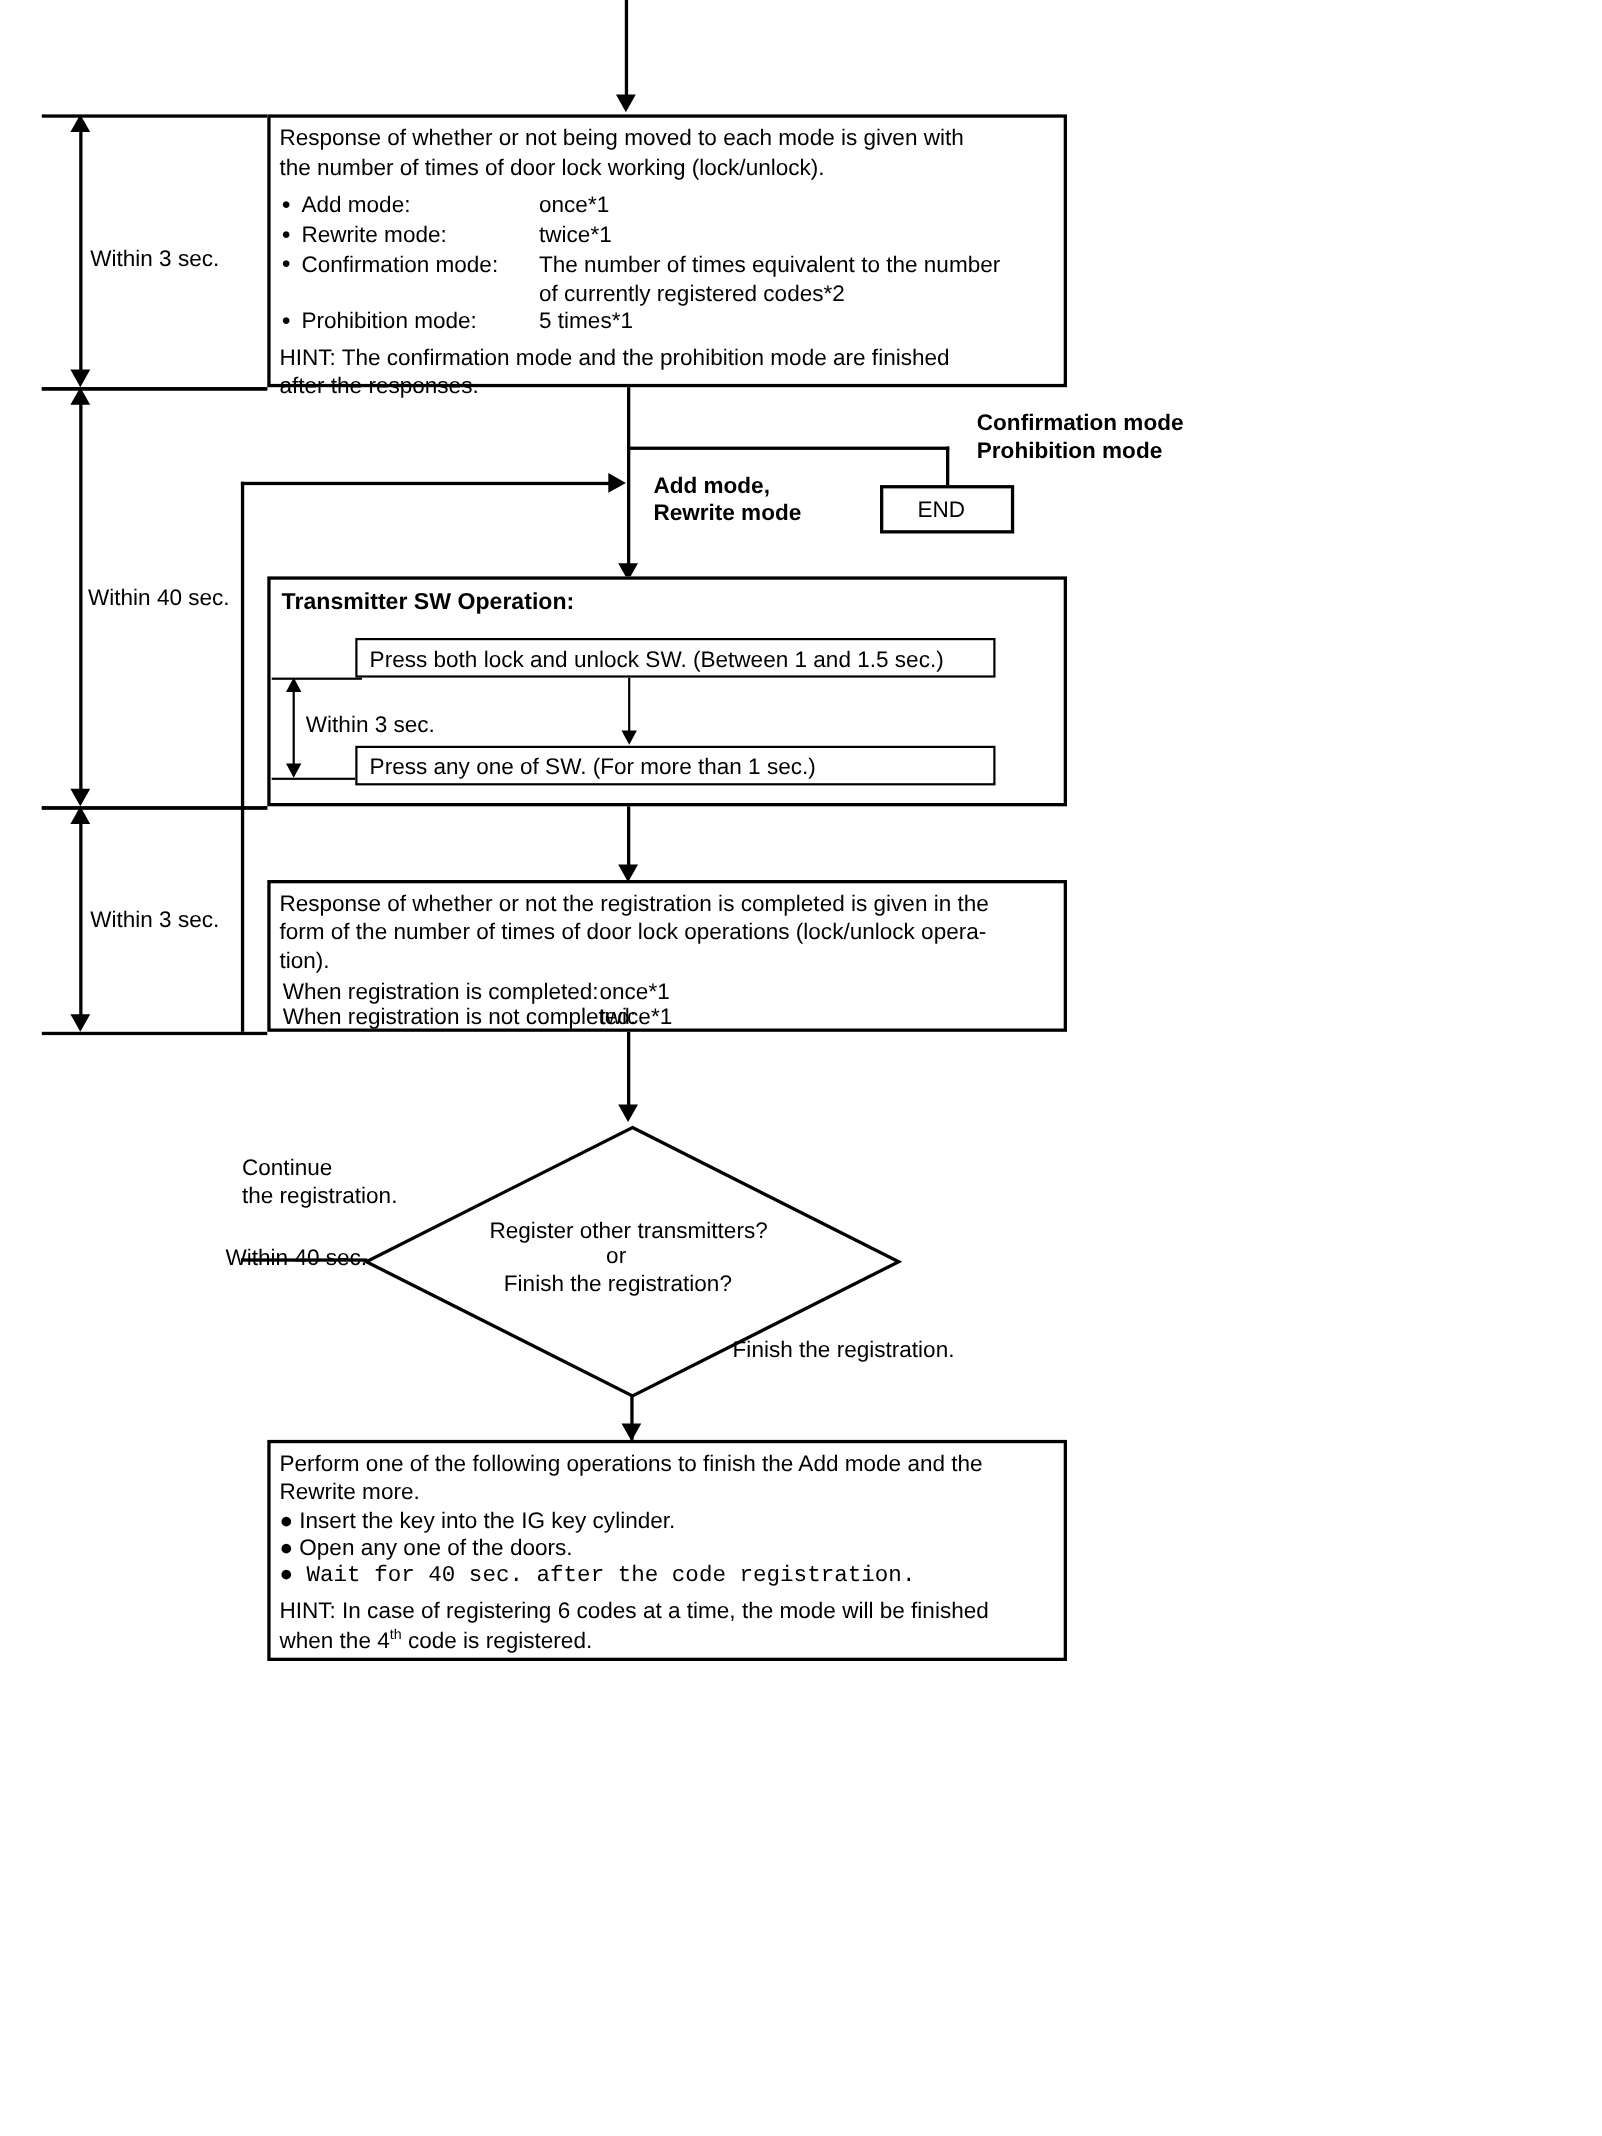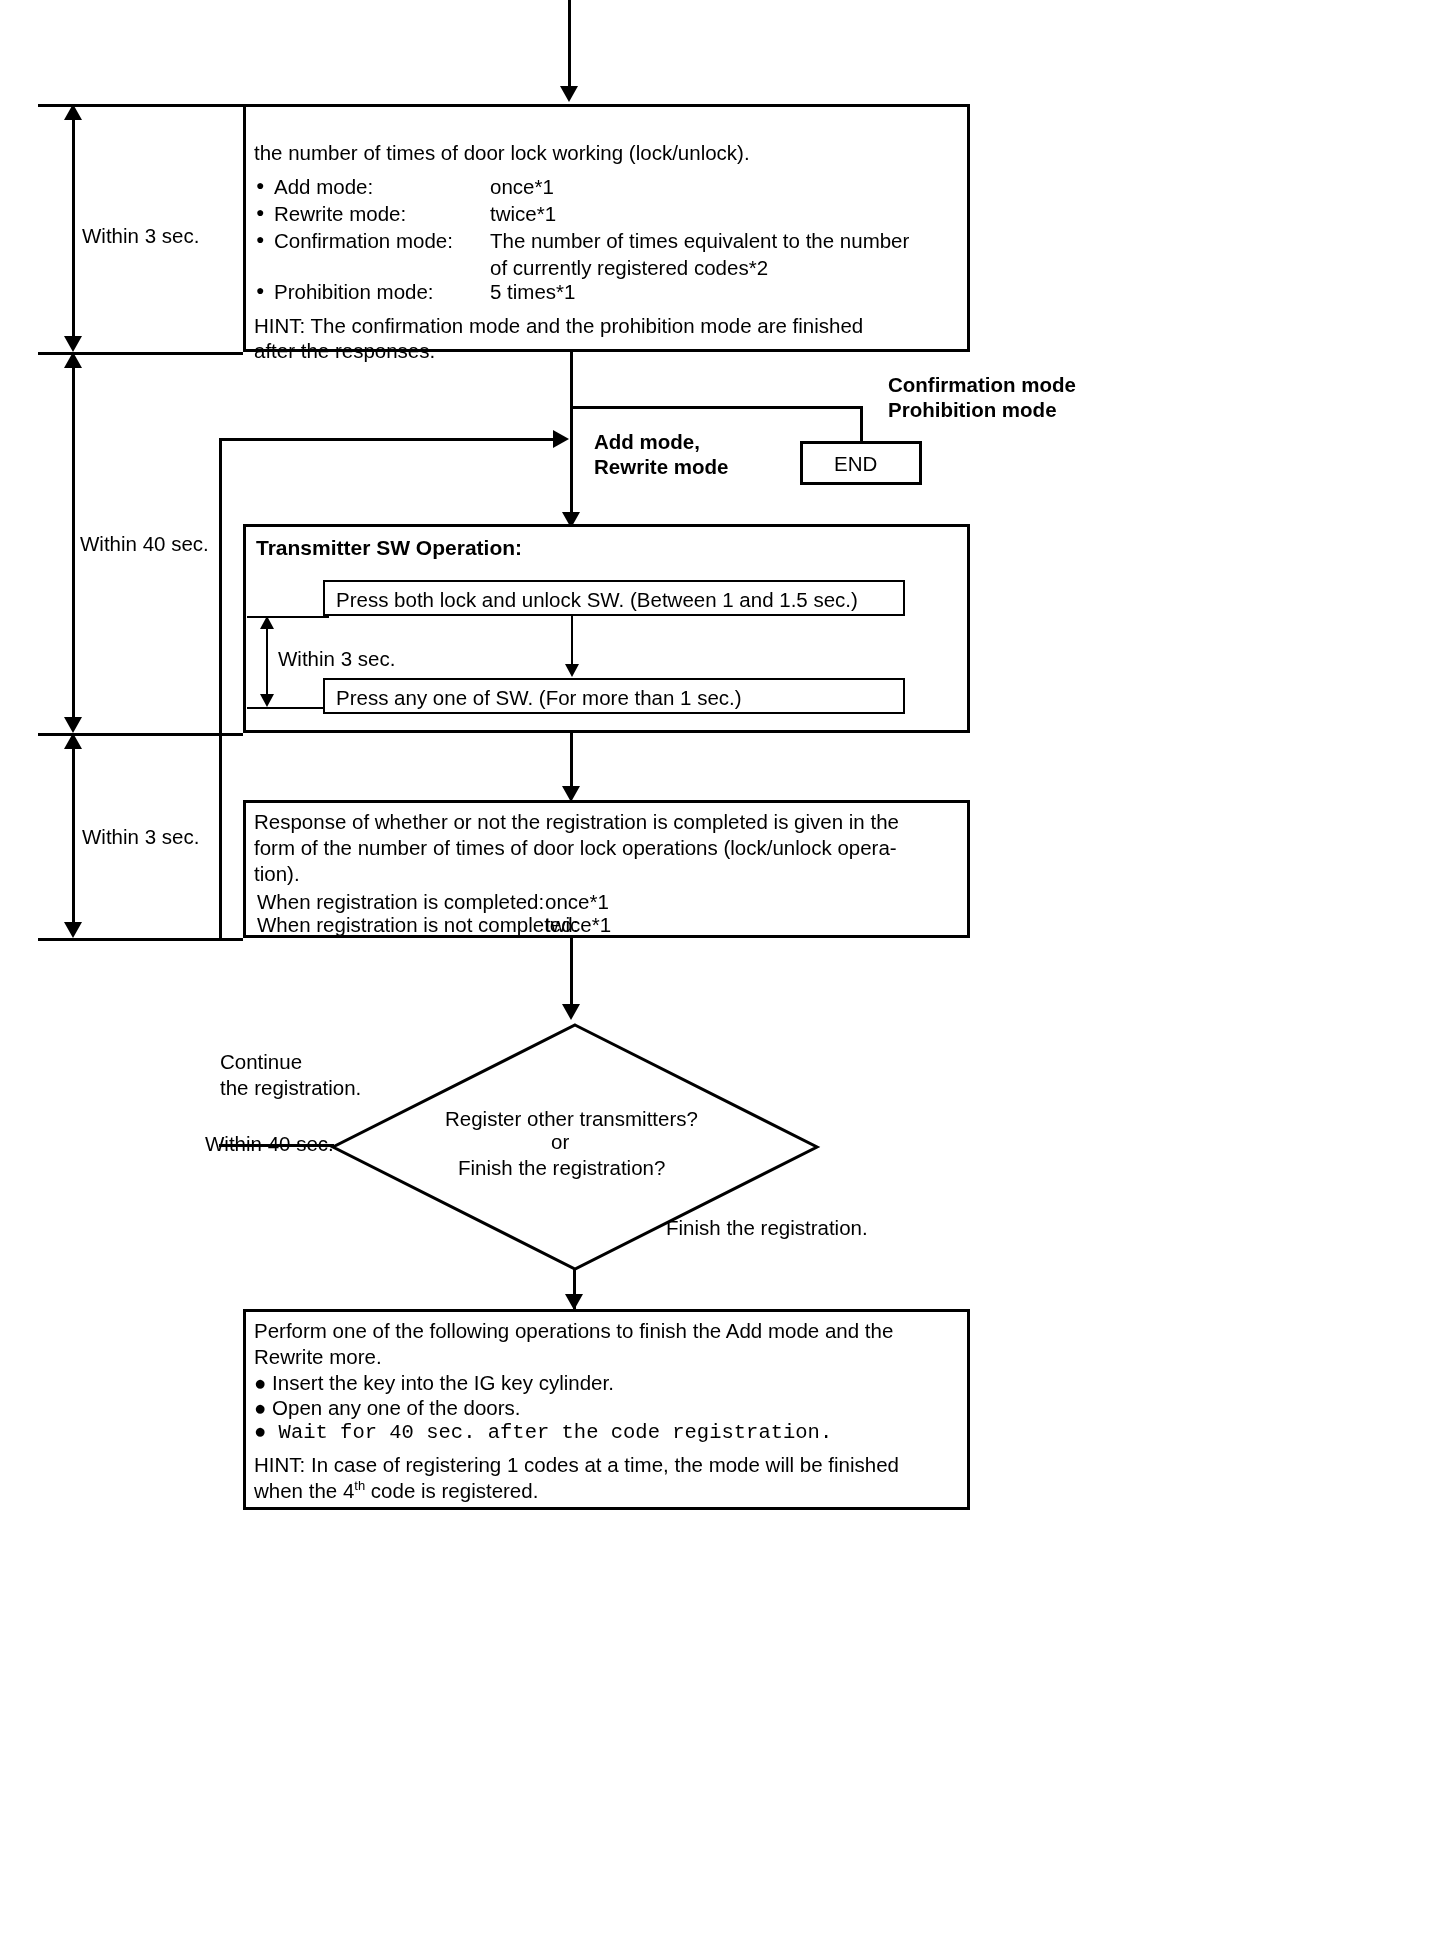--- a/index.html
+++ b/index.html
@@ -90,20 +90,21 @@
 
   <div class="hline" style="left:38px; top:104px; width:205px;"></div>
   <div class="hline" style="left:38px; top:352px; width:205px;"></div>
   <div class="vline" style="left:72px; top:110px; height:238px;"></div>
   <div class="aup" style="left:64px; top:104px;"></div>
   <div class="adown" style="left:64px; top:336px;"></div>
   <div class="txt t-label" style="left:82px; top:222px;">Within 3 sec.</div>
 
   <div class="box" style="left:243px; top:104px; width:727px; height:248px;"></div>
 
+  <div class="txt t-body" style="left:254px; top:112px;">Response of whether or not being moved to each mode is given with</div>
   <div class="txt t-body" style="left:254px; top:139px;">the number of times of door lock working (lock/unlock).</div>
 
   <div class="txt t-body" style="left:256px; top:176px; font-size:14px;">●</div>
   <div class="txt t-body" style="left:274px; top:173px;">Add mode:</div>
   <div class="txt t-body" style="left:490px; top:173px;">once*1</div>
 
   <div class="txt t-body" style="left:256px; top:203px; font-size:14px;">●</div>
   <div class="txt t-body" style="left:274px; top:200px;">Rewrite mode:</div>
   <div class="txt t-body" style="left:490px; top:200px;">twice*1</div>
 
@@ -205,16 +206,16 @@
 
   <div class="vline" style="left:573px; top:1269px; height:40px;"></div>
   <div class="adown" style="left:565px; top:1294px;"></div>
 
   <div class="box" style="left:243px; top:1309px; width:727px; height:201px;"></div>
   <div class="txt t-body" style="left:254px; top:1317px;">Perform one of the following operations to finish the Add mode and the</div>
   <div class="txt t-body" style="left:254px; top:1343px;">Rewrite more.</div>
   <div class="txt t-body" style="left:254px; top:1369px;">● Insert the key into the IG key cylinder.</div>
   <div class="txt t-body" style="left:254px; top:1394px;">● Open any one of the doors.</div>
   <div class="txt t-body" style="left:254px; top:1419px;font-family:Liberation Mono, monospace;">● Wait for 40 sec. after the code registration.</div>
-  <div class="txt t-body" style="left:254px; top:1451px;">HINT: In case of registering 1 codes at a time, the mode will be finished</div>
+  <div class="txt t-body" style="left:254px; top:1451px;">HINT: In case of registering 6 codes at a time, the mode will be finished</div>
   <div class="txt t-body" style="left:254px; top:1477px;"><span>when the 4</span><span class="sup">th</span><span> code is registered.</span></div>
 
 </div>
 
 </body></html>

